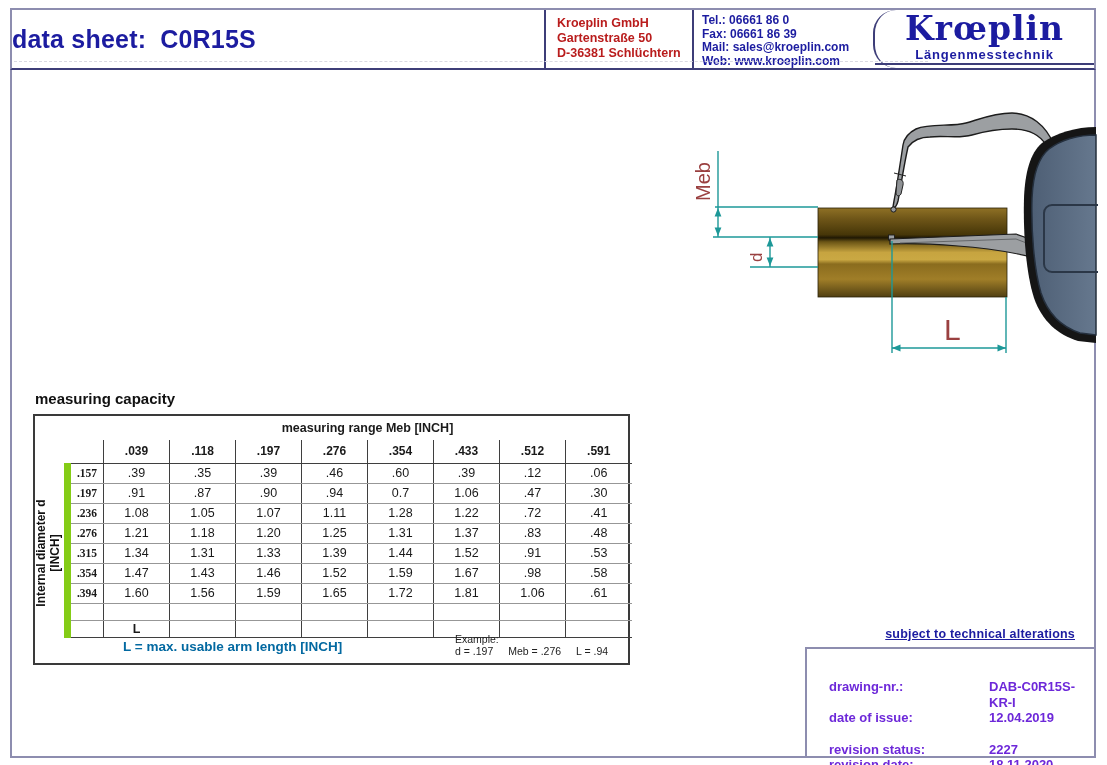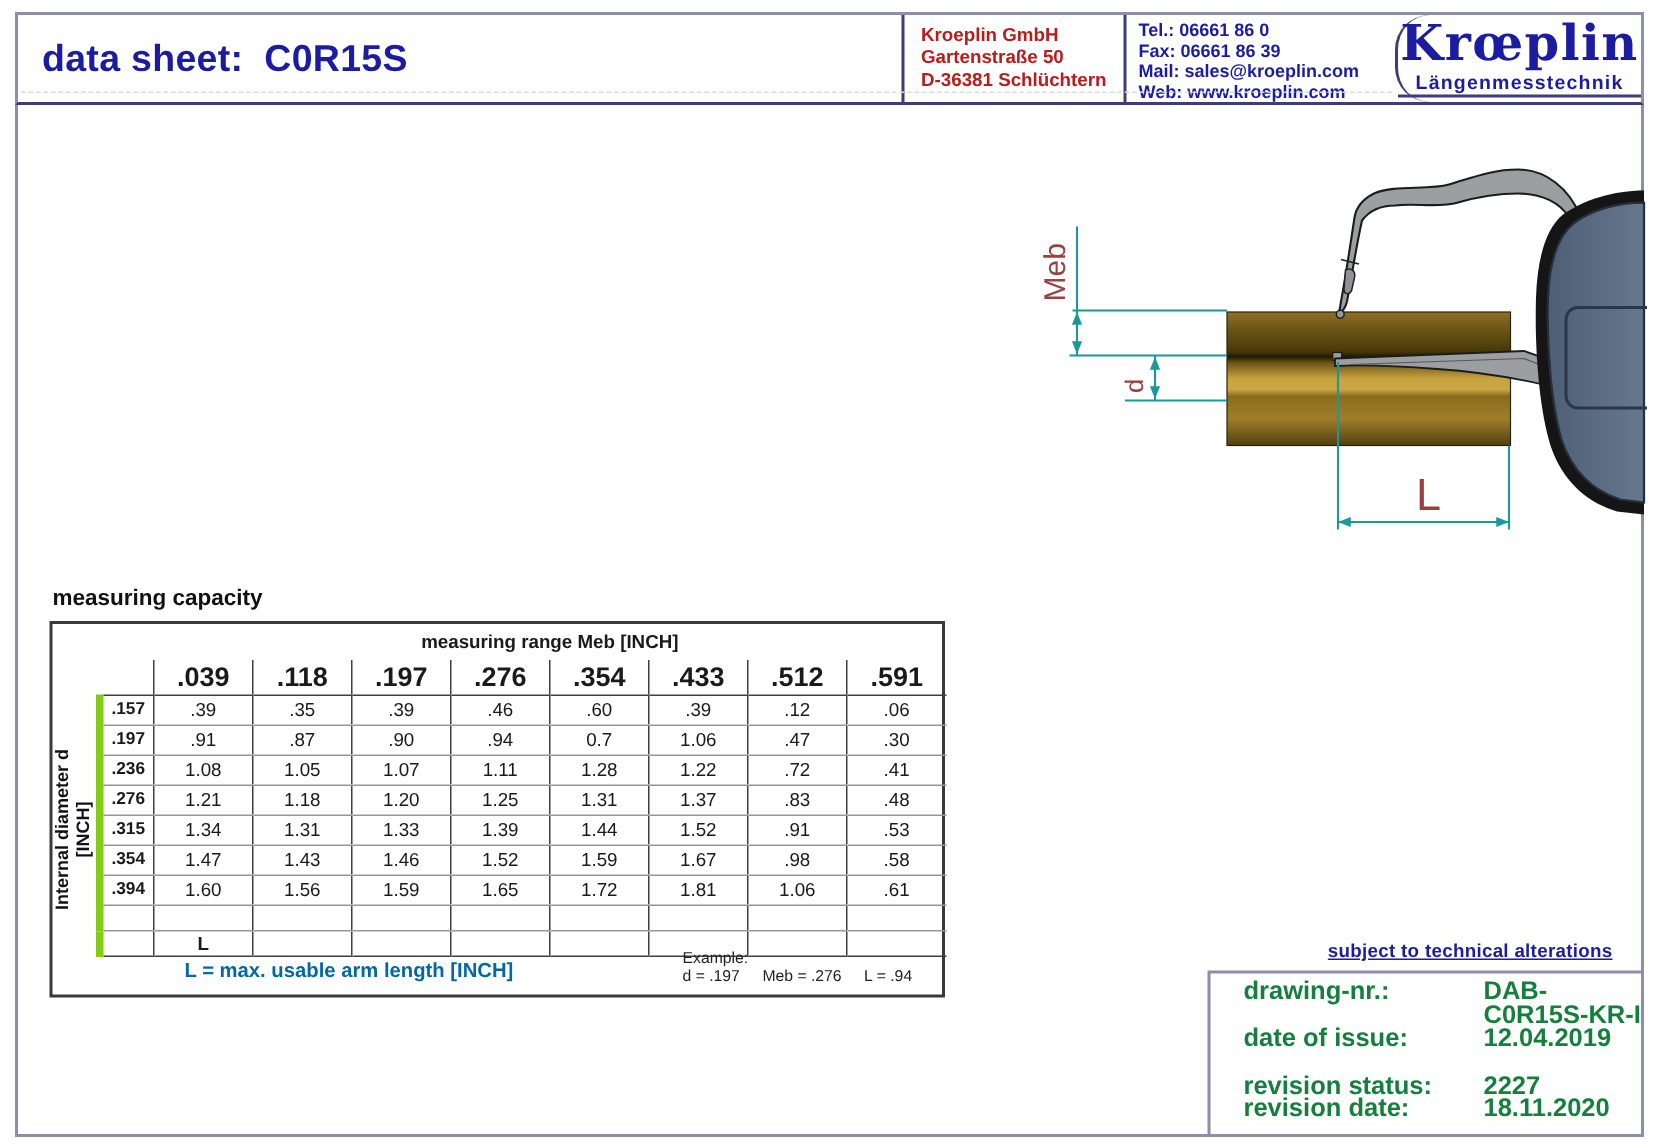--- a/index.html
+++ b/index.html
@@ -14,21 +14,21 @@
   .outer-border {
     position: absolute; left:10px; top:8px; width:1086px; height:750px;
     border: 2px solid #8d8daf;
   }
   
   .header {
     position: absolute; left:10px; top:8px; width:1086px; height:62px;
     border: 2px solid #8d8daf; border-bottom: 2px solid #3d3d78;
     display: flex;
   }
-  .h-title { width:589px; display:flex; align-items:center; padding-left:16px;
+  .h-title { width:532px; display:flex; align-items:center; 
     color:#1c1ca0; font-weight:bold; font-size:25px; letter-spacing:0.2px; }
   .h-title .num { margin-left:14px; }
   .h-addr { width:148px; border-left:2px solid #3d3d78; padding:6px 0 0 11px;
     color:#b91c1c; font-weight:bold; font-size:12.5px; line-height:15px; white-space:nowrap; }
   .h-contact { width:181px; border-left:2px solid #3d3d78; padding:4px 0 0 8px;
     color:#1c1ca0; font-weight:bold; font-size:12px; line-height:13.5px; white-space:nowrap; }
   .h-logo { flex:1; border-left:2px solid #3d3d78; position:relative;border-radius:23px; }
   .logo-box { position:absolute; left:0; top:0; right:0; height:55px;
     border-bottom:2px solid #3d3d78; text-align:center; color:#1c1ca0; }
   .logo-brand { font-family:"DejaVu Serif", serif; font-weight:bold; font-size:33px;
@@ -45,46 +45,46 @@
   .vlabel {
     position:absolute; left:-66px; top:122px; width:162px; height:30px;
     transform: rotate(-90deg);
     text-align:center; font-weight:bold; font-size:12px; line-height:13.5px; color:#111;
   }
   table.cap { border-collapse:collapse; table-layout:fixed; width:564px; margin-left:29px; }
   table.cap th, table.cap td { padding:0; text-align:center; vertical-align:middle; }
   tr.ghrow { height:24px; }
   tr.ghrow th { font-size:12.5px; font-weight:bold; }
   tr.chrow { height:23px; }
-  tr.chrow th { font-size:18px; font-weight:bold; border-bottom:1.5px solid #3f3f3f; }
+  tr.chrow th { font-size:12px; font-weight:bold; border-bottom:1.5px solid #3f3f3f; }
   tr.drow  { height:20px; }
   tr.drow td { font-size:12.5px; font-weight:normal; border-bottom:1px solid #979797; }
   tr.drow th { font-size:11.5px; font-weight:bold; border-bottom:1px solid #979797; }
   tr.erow { height:17px; }
   tr.erow > * { border-bottom:1px solid #979797; }
   tr.lrow { height:17px; }
   tr.lrow > * { border-bottom:1.5px solid #3f3f3f; }
   tr.lrow td { font-size:12.5px; font-weight:bold; }
   .dc { border-left:1px solid #3f3f3f; }
-  .rh { border-left:5px solid #84cc16; }
+  .rh { border-left:7px solid #84cc16;font-family:Liberation Serif, serif; }
   .cap-footrow { position:absolute; left:0; right:0; bottom:0; height:29px; }
   .footnote { position:absolute; left:88px; top:5px; font-size:13.5px; font-weight:bold; color:#0369a1; }
   .example { position:absolute; left:420px; top:0px; font-size:10.5px; line-height:11.5px; color:#222; }
   .example .parts { display:flex; gap:15px; }
   
   .notice {
     position:absolute; top:627px; right:32px;
     color:#1c1ca0; font-weight:bold; font-size:12.5px; letter-spacing:0.2px;
     text-decoration:underline;
   }
   .infobox {
     position:absolute; left:805px; top:647px; width:291px; height:111px;
     border:2px solid #8d8daf;
-    color:#15803d; font-weight:bold; font-size:17px;
-    padding:4px 0 0 22px;
+    color:#6d28d9; font-weight:bold; font-size:13px;
+    padding:30px 0 0 22px;
   }
   .infobox .row { display:grid; grid-template-columns:160px 1fr; line-height:15.5px; }
   .infobox .gap { height:16px; }
   .illus { position:absolute; left:668px; top:83px; }
 </style>
 </head>
 <body>
 
 <div class="outer-border"></div>
 

